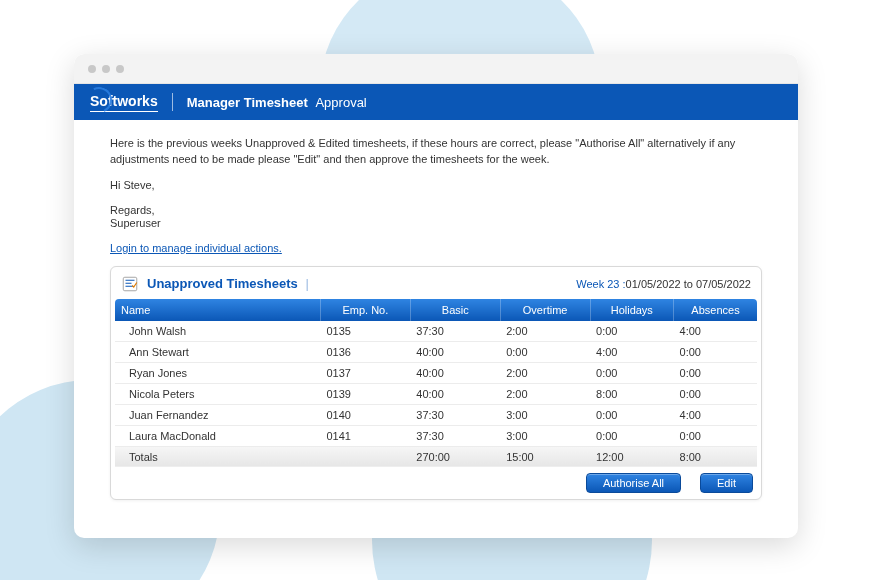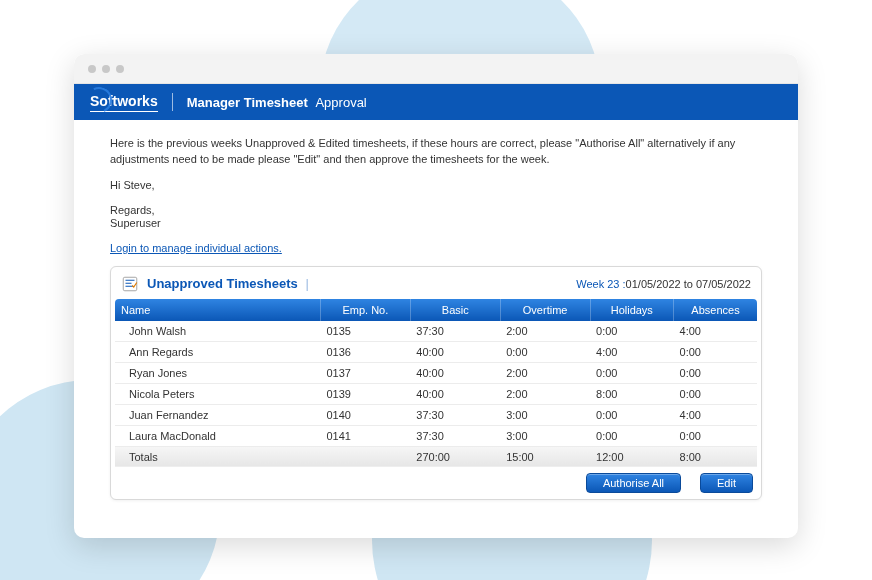--- a/index.html
+++ b/index.html
@@ -257,21 +257,21 @@
         <tbody id="rows-body">
             <tr>
               <td>John Walsh</td>
               <td>0135</td>
               <td>37:30</td>
               <td>2:00</td>
               <td>0:00</td>
               <td>4:00</td>
             </tr>
             <tr>
-              <td>Ann Regards</td>
+              <td>Ann Stewart</td>
               <td>0136</td>
               <td>40:00</td>
               <td>0:00</td>
               <td>4:00</td>
               <td>0:00</td>
             </tr>
             <tr>
               <td>Ryan Jones</td>
               <td>0137</td>
               <td>40:00</td>

